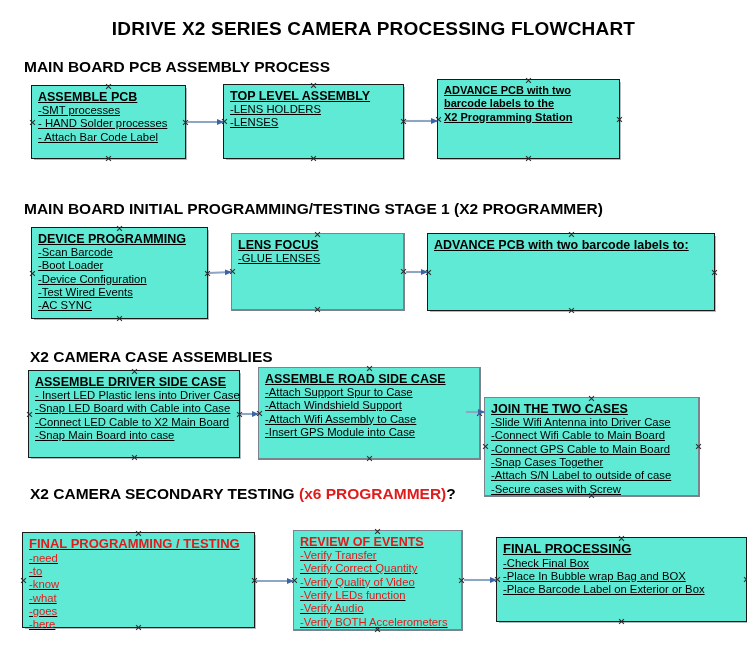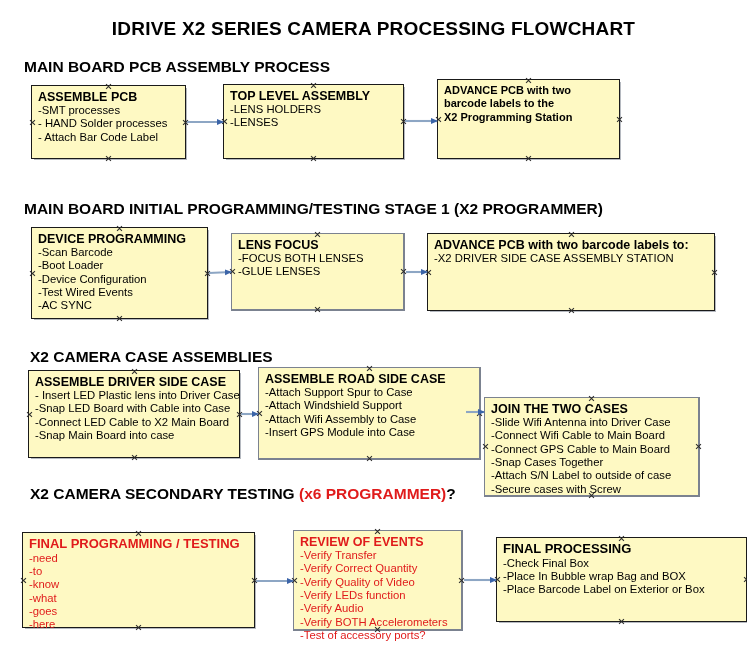--- a/index.html
+++ b/index.html
@@ -37,24 +37,25 @@
     font-size: 15.5px;
     font-weight: bold;
     color: #000000;
     white-space: nowrap;
   }
   .section-head .accent {
     color: #e01b1b;
   }
   .node {
     position: absolute;
-    background: #fef9c3;
+    background: #5eead4;
     box-sizing: border-box;
     padding: 4px 5px 3px 6px;
     overflow: visible;
+    text-decoration: underline;
   }
   .node.bd-dark {
     border: 1px solid #1a1a1a;
     box-shadow: 2px 2px 0 -1px rgba(120,128,140,0.55);
   }
   .node.bd-gray {
     border: 1px solid #7b8290;
     border-right-width: 2px;
     border-bottom-width: 2px;
   }
@@ -175,34 +176,30 @@
     </ul>
     <div class="handle" style="left:50%; top:0;"></div>
     <div class="handle" style="left:50%; top:100%;"></div>
     <div class="handle" style="left:0; top:50%;"></div>
     <div class="handle" style="left:100%; top:50%;"></div>
   </div>
 
   <div class="node bd-gray" style="left:231px; top:233px; width:174px; height:78px;">
     <div class="title">LENS FOCUS</div>
     <ul>
-      <li>-FOCUS BOTH LENSES</li>
       <li>-GLUE LENSES</li>
     </ul>
     <div class="handle" style="left:50%; top:0;"></div>
     <div class="handle" style="left:50%; top:100%;"></div>
     <div class="handle" style="left:0; top:50%;"></div>
     <div class="handle" style="left:100%; top:50%;"></div>
   </div>
 
   <div class="node bd-dark" style="left:427px; top:233px; width:288px; height:78px;">
     <div class="title">ADVANCE PCB with two barcode labels to:</div>
-    <ul>
-      <li>-X2 DRIVER  SIDE  CASE  ASSEMBLY STATION</li>
-    </ul>
     <div class="handle" style="left:50%; top:0;"></div>
     <div class="handle" style="left:50%; top:100%;"></div>
     <div class="handle" style="left:0; top:50%;"></div>
     <div class="handle" style="left:100%; top:50%;"></div>
   </div>
 
   <div class="section-head" style="left:30px; top:348px;">
     <span>X2 CAMERA CASE ASSEMBLIES</span>
   </div>
 
@@ -272,21 +269,20 @@
 
   <div class="node bd-gray" style="left:293px; top:530px; width:170px; height:101px;">
     <div class="title red">REVIEW OF EVENTS</div>
     <ul>
       <li class="red">-Verify Transfer</li>
       <li class="red">-Verify Correct Quantity</li>
       <li class="red">-Verify Quality of Video</li>
       <li class="red">-Verify LEDs function</li>
       <li class="red">-Verify Audio</li>
       <li class="red">-Verify BOTH Accelerometers</li>
-      <li class="red">-Test of accessory ports?</li>
     </ul>
     <div class="handle" style="left:50%; top:0;"></div>
     <div class="handle" style="left:50%; top:100%;"></div>
     <div class="handle" style="left:0; top:50%;"></div>
     <div class="handle" style="left:100%; top:50%;"></div>
   </div>
 
   <div class="node bd-dark" style="left:496px; top:537px; width:251px; height:85px;">
     <div class="title big">FINAL PROCESSING</div>
     <ul>

